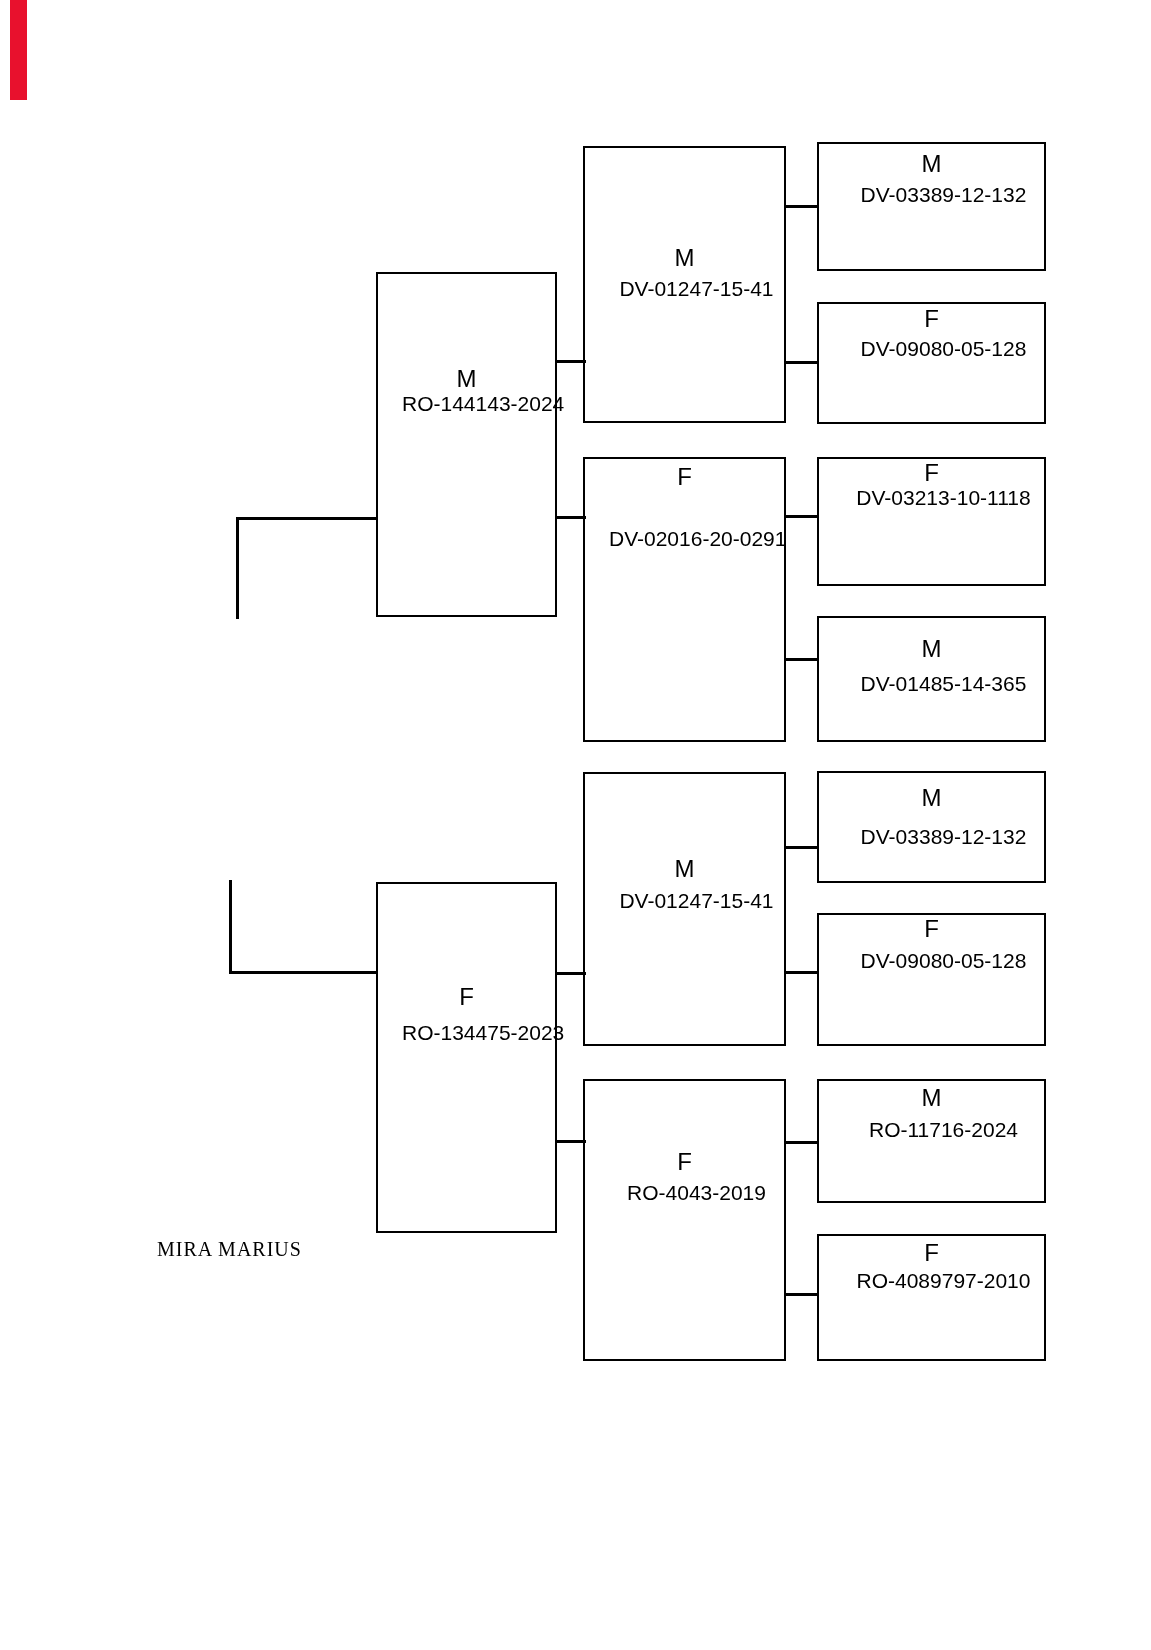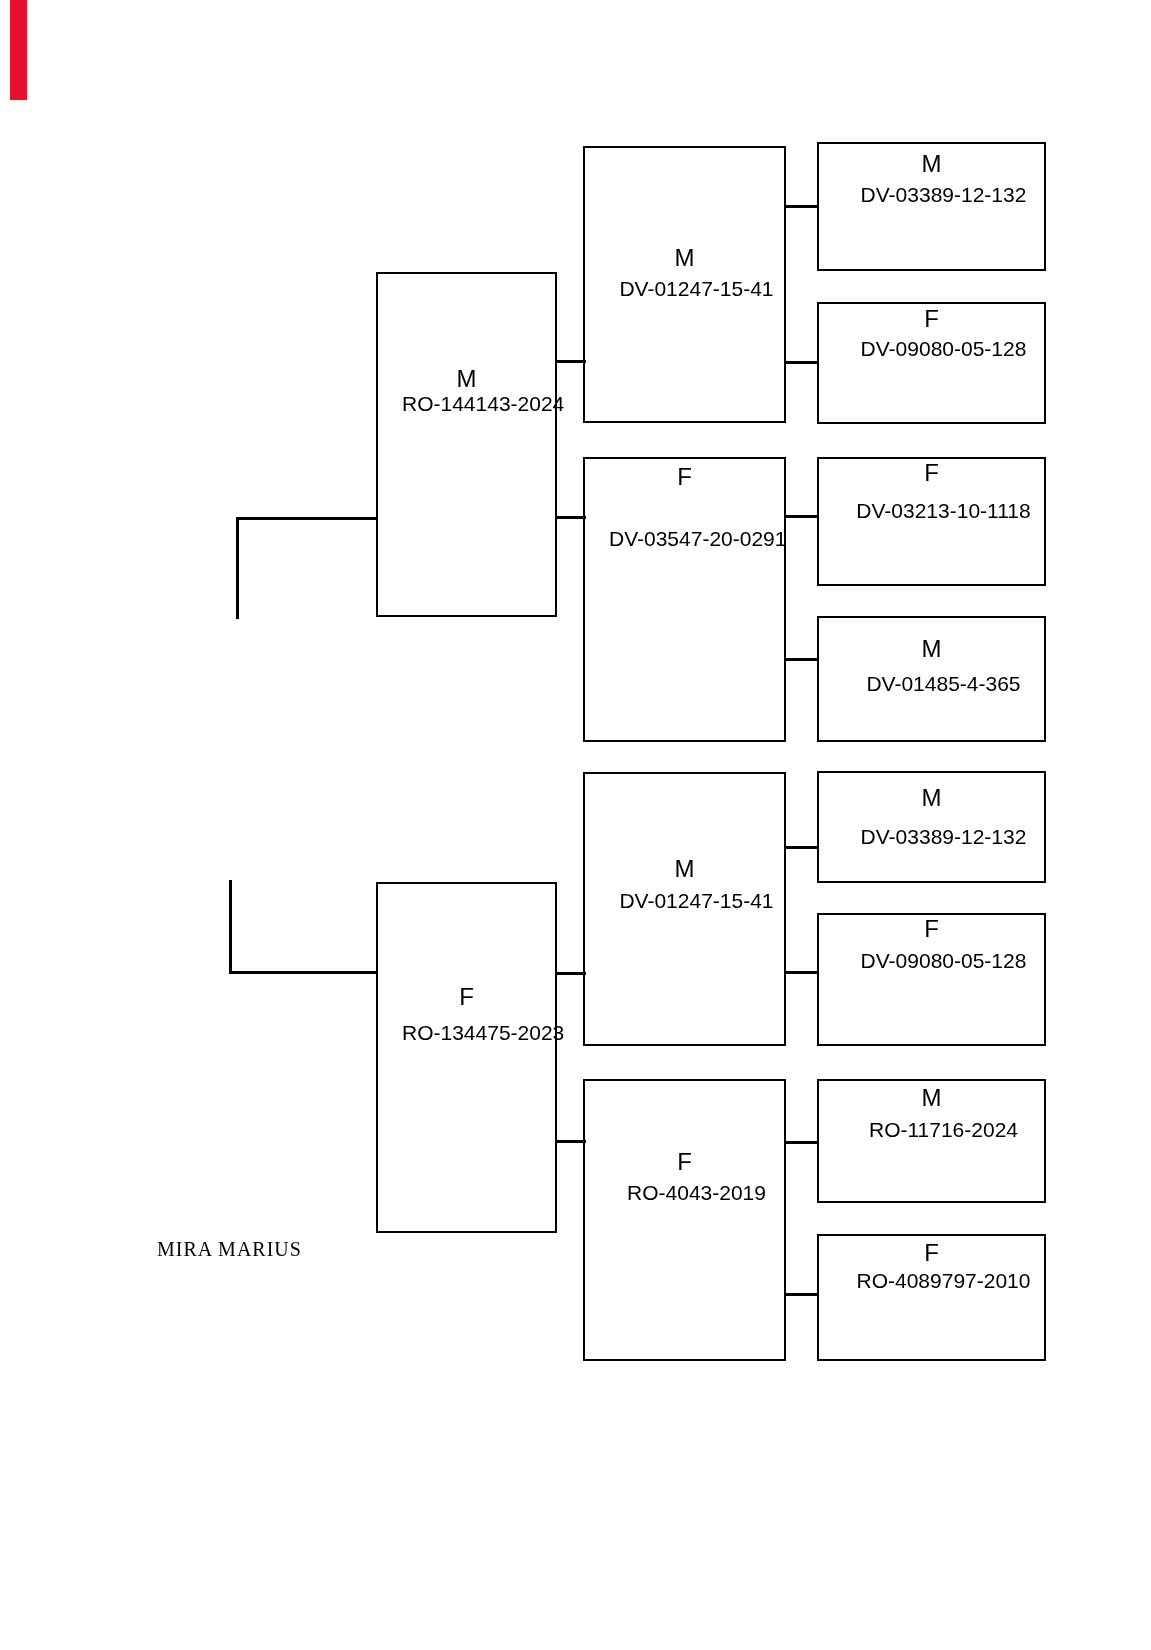--- a/index.html
+++ b/index.html
@@ -83,21 +83,21 @@
     <div class="line ring-number" style="top:135px;">RO-134475-2023</div>
   </div>
 
   <div class="node" style="left:583px;top:146px;width:203px;height:277px;">
     <div class="line sex-label" style="top:96px;">M</div>
     <div class="line ring-number" style="top:127px;">DV-01247-15-41</div>
   </div>
 
   <div class="node" style="left:583px;top:457px;width:203px;height:285px;">
     <div class="line sex-label" style="top:4px;">F</div>
-    <div class="line ring-number" style="top:66px;">DV-03547-20-0291</div>
+    <div class="line ring-number" style="top:66px;">DV-02016-20-0291</div>
   </div>
 
   <div class="node" style="left:583px;top:772px;width:203px;height:274px;">
     <div class="line sex-label" style="top:81px;">M</div>
     <div class="line ring-number" style="top:113px;">DV-01247-15-41</div>
   </div>
 
   <div class="node" style="left:583px;top:1079px;width:203px;height:282px;">
     <div class="line sex-label" style="top:67px;">F</div>
     <div class="line ring-number" style="top:98px;">RO-4043-2019</div>
@@ -108,26 +108,26 @@
     <div class="line ring-number" style="top:37px;">DV-03389-12-132</div>
   </div>
 
   <div class="node" style="left:817px;top:302px;width:229px;height:122px;">
     <div class="line sex-label" style="top:1px;">F</div>
     <div class="line ring-number" style="top:31px;">DV-09080-05-128</div>
   </div>
 
   <div class="node" style="left:817px;top:457px;width:229px;height:129px;">
     <div class="line sex-label" style="top:0px;">F</div>
-    <div class="line ring-number" style="top:38px;">DV-03213-10-1118</div>
+    <div class="line ring-number" style="top:25px;">DV-03213-10-1118</div>
   </div>
 
   <div class="node" style="left:817px;top:616px;width:229px;height:126px;">
     <div class="line sex-label" style="top:17px;">M</div>
-    <div class="line ring-number" style="top:52px;">DV-01485-4-365</div>
+    <div class="line ring-number" style="top:52px;">DV-01485-14-365</div>
   </div>
 
   <div class="node" style="left:817px;top:771px;width:229px;height:112px;">
     <div class="line sex-label" style="top:11px;">M</div>
     <div class="line ring-number" style="top:50px;">DV-03389-12-132</div>
   </div>
 
   <div class="node" style="left:817px;top:913px;width:229px;height:133px;">
     <div class="line sex-label" style="top:0px;">F</div>
     <div class="line ring-number" style="top:32px;">DV-09080-05-128</div>

